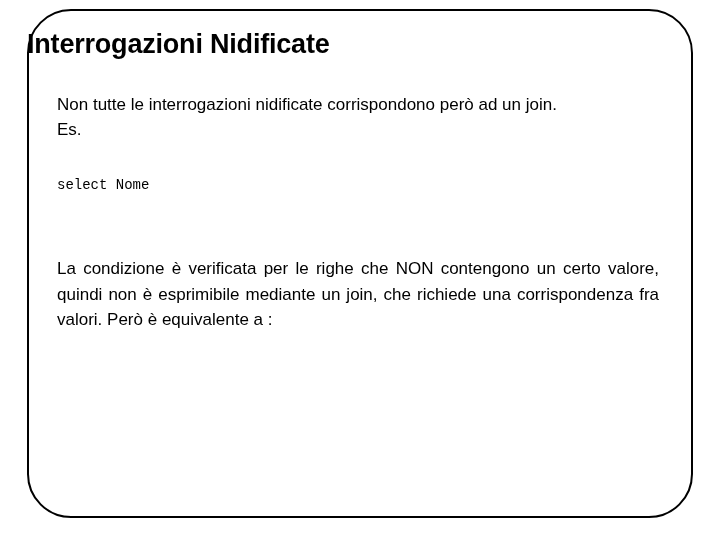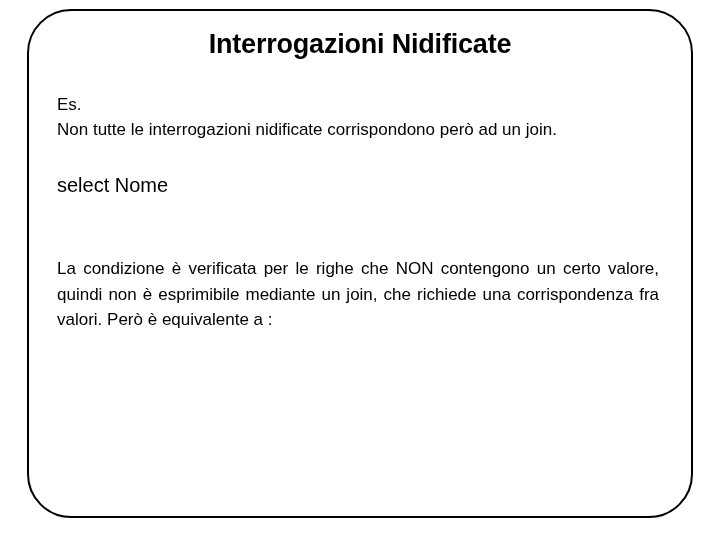--- a/index.html
+++ b/index.html
@@ -28,21 +28,20 @@
     box-sizing: border-box;
     background: #ffffff;
   }
 
   
   #slide-title {
     position: absolute;
     left: 27px;
     top: 28px;
     width: 666px;
-    text-align: center;
     font-size: 27px;
     font-weight: bold;
     letter-spacing: -0.2px;
     line-height: 32px;
     white-space: nowrap;
   }
 
   
   #body-block {
     position: absolute;
@@ -58,38 +57,38 @@
   }
 
   .prose-justify {
     font-size: 17px;
     line-height: 25.5px;
     text-align: justify;
     text-align-last: left;
   }
 
   .code {
-    font-family: Liberation Sans, sans-serif;
-    font-size: 20px;
+    font-family: Liberation Mono, monospace;
+    font-size: 14px;
     line-height: 28.5px;
     white-space: pre;
   }
 </style>
 </head>
 <body>
 
 <div id="slide-frame"></div>
 
 <div id="slide-title">Interrogazioni Nidificate</div>
 
 <div id="body-block">
 
+  <div class="prose">Non tutte le interrogazioni nidificate corrispondono però ad un join.</div>
+
   <div class="prose">Es.</div>
-
-  <div class="prose">Non tutte le interrogazioni nidificate corrispondono però ad un join.</div>
 
   <div class="code">
 <div>select Nome</div>
   </div>
 
   <div class="prose-justify">La condizione è verificata per le righe che NON contengono un certo valore, quindi non è esprimibile mediante un join, che richiede una corrispondenza fra valori.   Però è equivalente a :</div>
 
 </div>
 
 </body></html>

